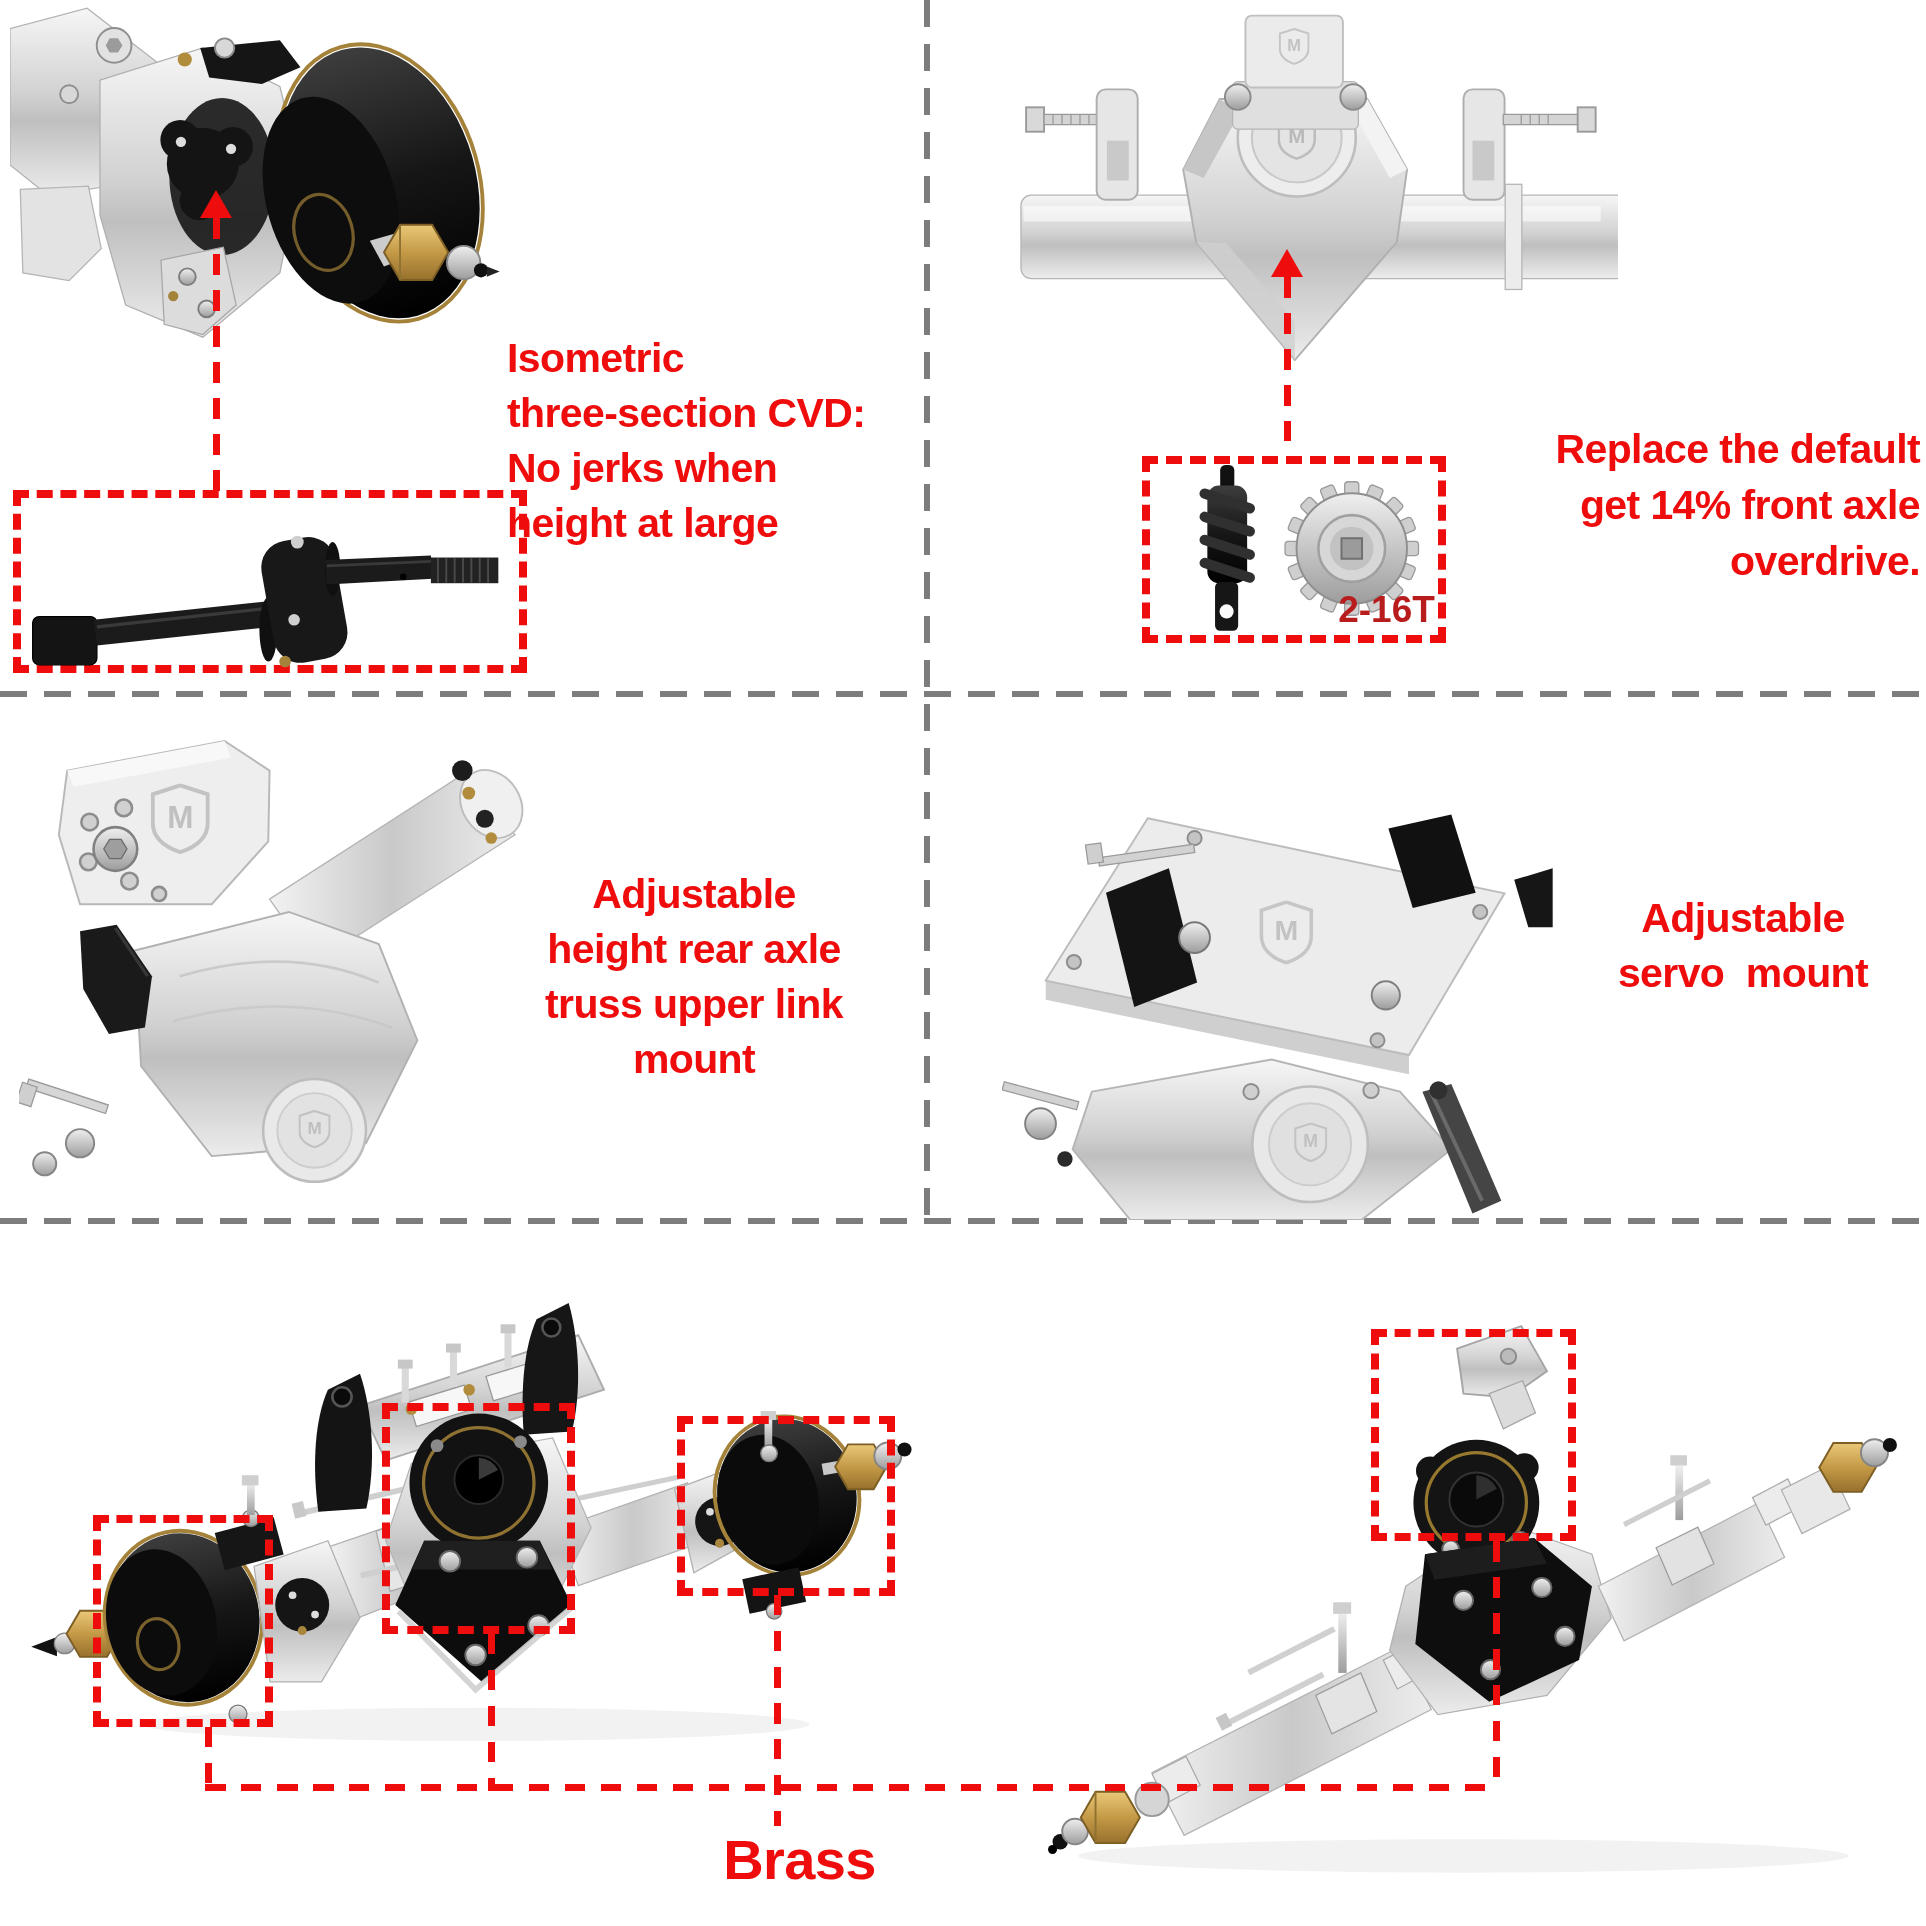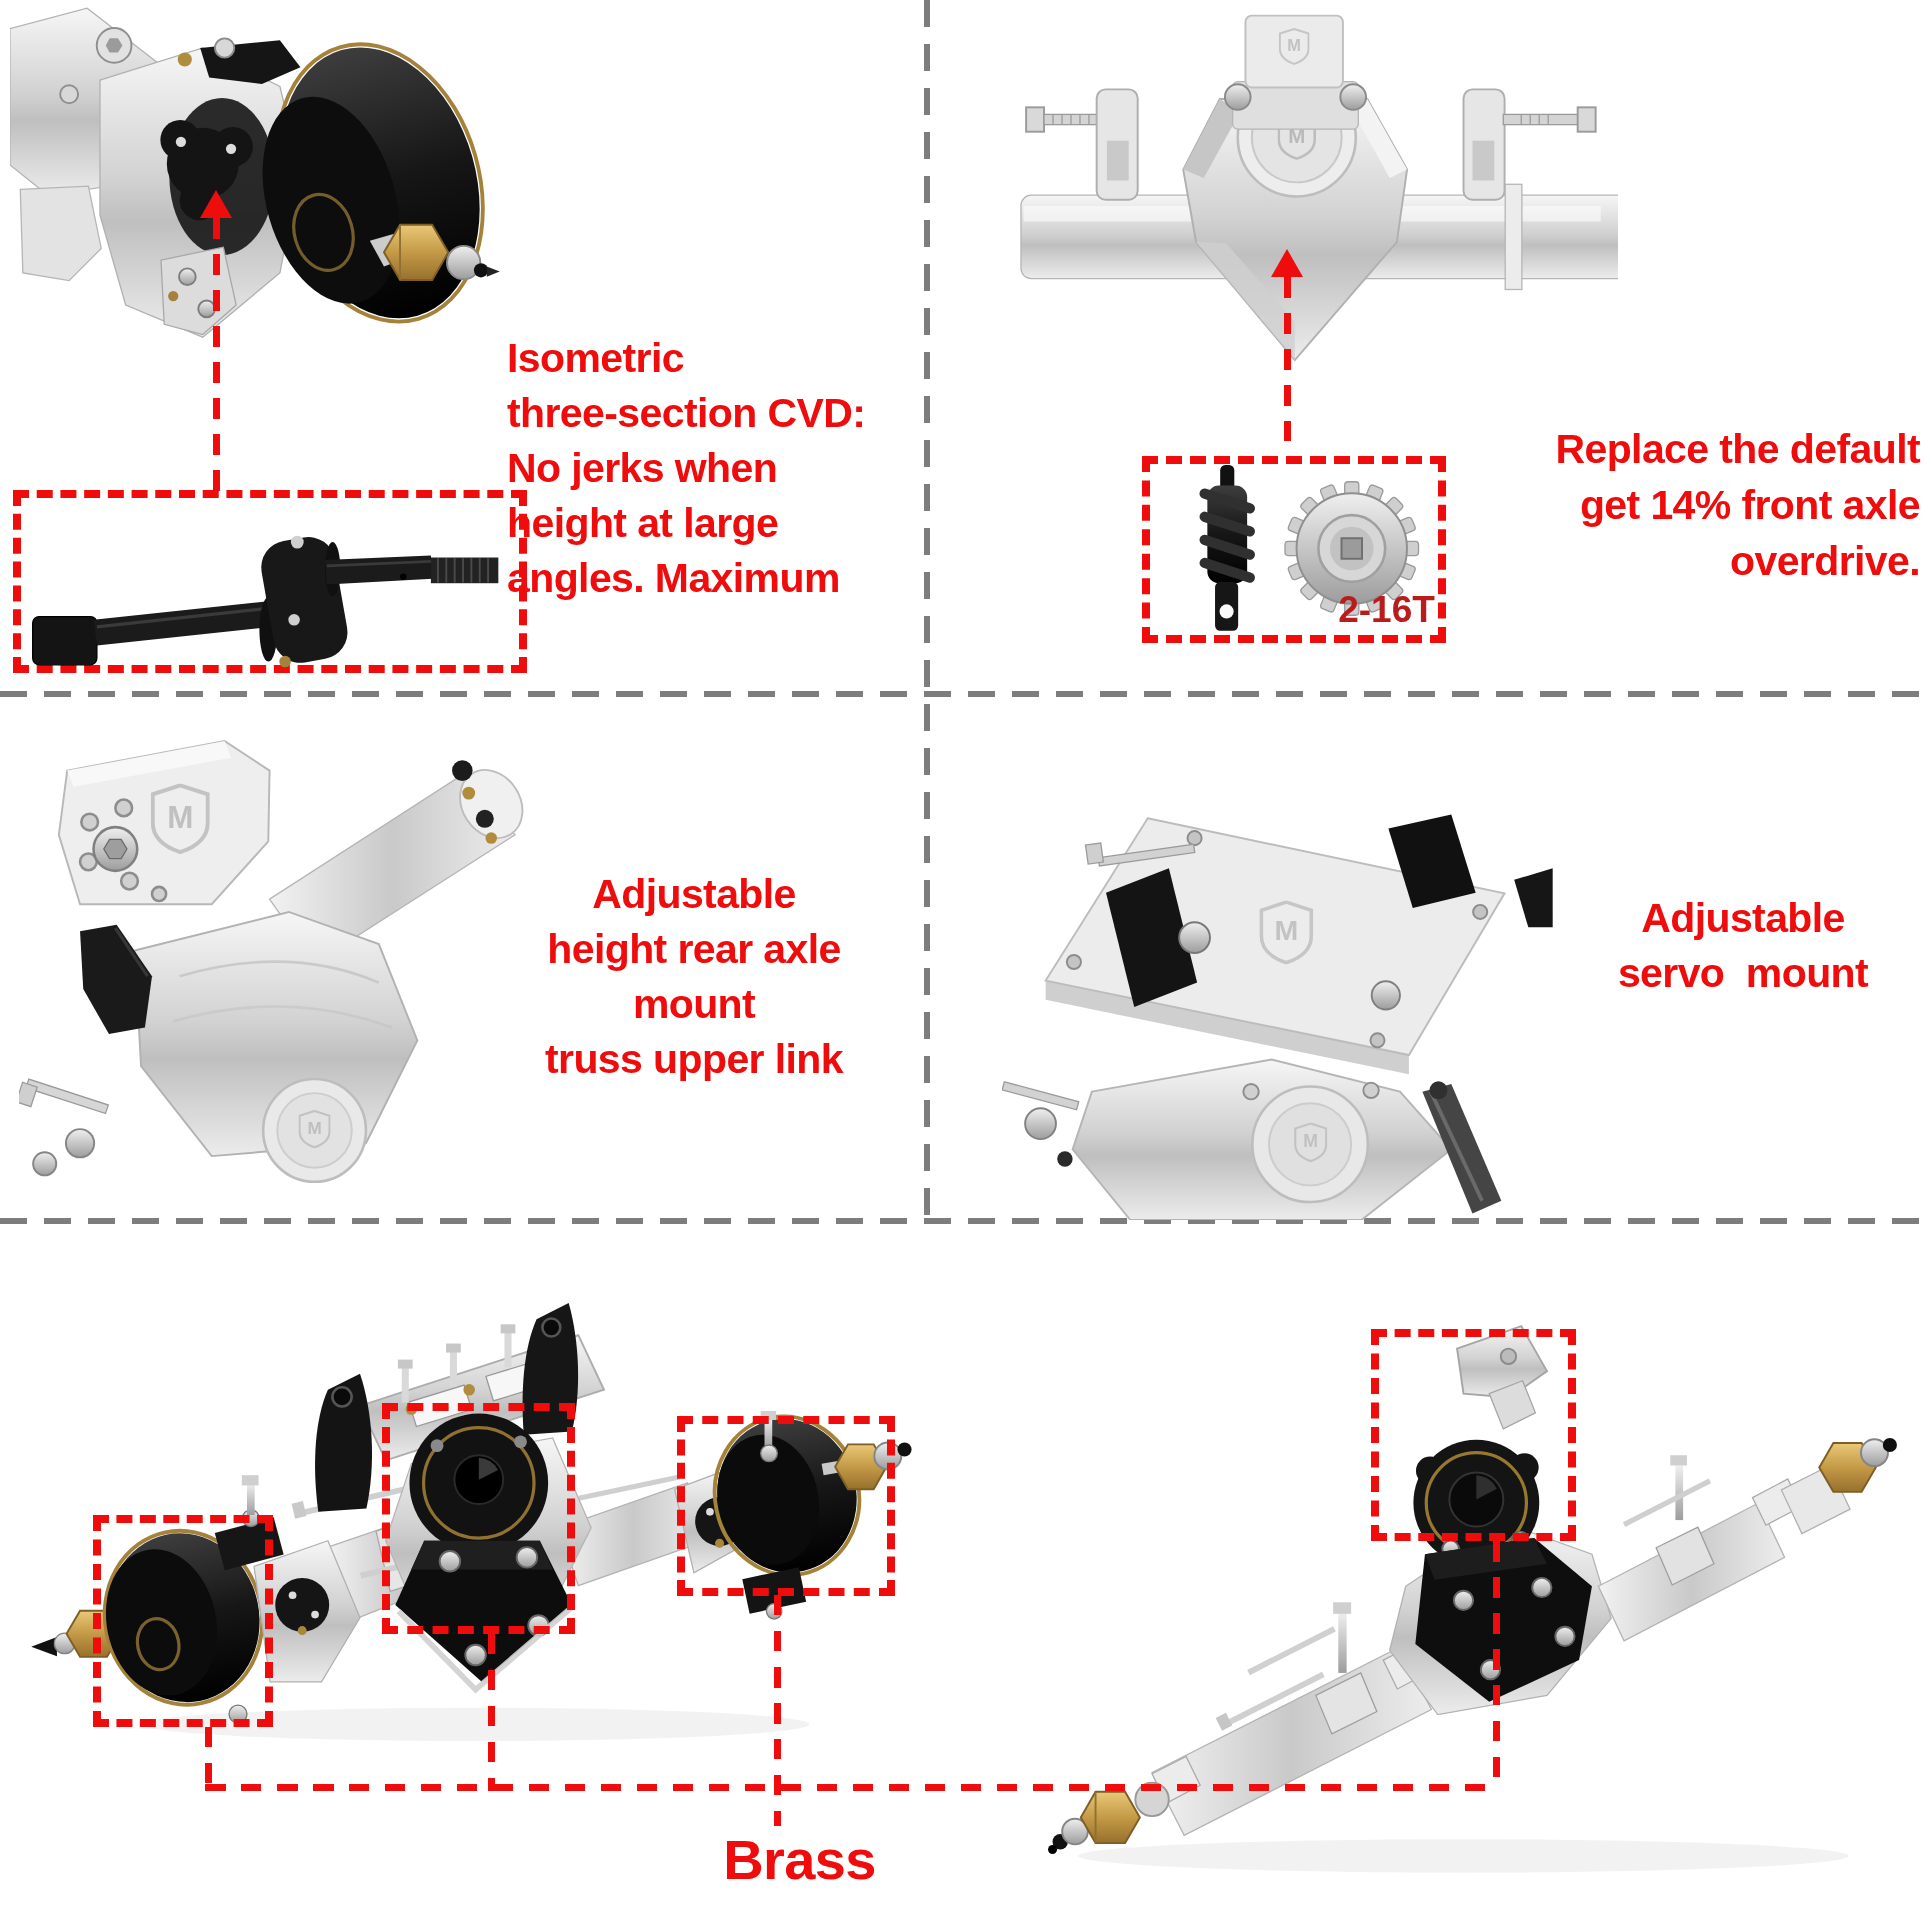--- a/index.html
+++ b/index.html
@@ -138,21 +138,20 @@
       <line x1="724" y1="89" x2="724" y2="127"></line>
     </g>
   </g>
 </svg>
 
 <div class="abs anno" style="left:507px;top:331px;width:385px;text-align:left;">
   <div>Isometric</div>
   <div>three-section CVD:</div>
   <div>No jerks when</div>
   <div>height at large</div>
-  <div>angles. Maximum</div>
 </div>
 
 <svg class="abs" style="left:1014px;top:6.4px;" width="604" height="372" viewBox="0 0 940 580">
   <g>
     <rect x="10" y="295" width="1180" height="130" rx="16" fill="url(#gSilver)" stroke="#b5b5b5" stroke-width="2"></rect>
     <rect x="14" y="312" width="900" height="24" fill="#ffffff" opacity="0.55"></rect>
   </g>
   <g>
     <rect x="18" y="158" width="28" height="38" fill="#d9d9d9" stroke="#9a9a9a" stroke-width="3"></rect>
     <rect x="46" y="169" width="118" height="16" fill="#d4d4d4" stroke="#9a9a9a" stroke-width="2"></rect>
@@ -287,22 +286,22 @@
     <rect x="10" y="560" width="130" height="14" fill="#d6d6d6" stroke="#9a9a9a" stroke-width="2" transform="rotate(18 75 567)"></rect>
     <rect x="0" y="548" width="24" height="32" fill="#cfcfcf" stroke="#9a9a9a" stroke-width="2" transform="rotate(18 12 564)"></rect>
     <circle cx="95" cy="640" r="22" fill="url(#gSteel)" stroke="#858585" stroke-width="3"></circle>
     <circle cx="40" cy="672" r="18" fill="url(#gSteel)" stroke="#858585" stroke-width="3"></circle>
   </g>
 </svg>
 
 <div class="abs anno" style="left:514px;top:867px;width:360px;text-align:center;">
   <div>Adjustable</div>
   <div>height rear axle</div>
+  <div>truss upper link</div>
   <div>mount</div>
-  <div>truss upper link</div>
 </div>
 
 <svg class="abs" style="left:1002px;top:790px;" width="552" height="430" viewBox="0 0 860 670">
   <g>
     <polygon points="140,470 420,420 620,470 700,560 560,670 200,670 110,560" fill="url(#gSilver)" stroke="#b5b5b5" stroke-width="3"></polygon>
     <circle cx="480" cy="552" r="90" fill="#e8e8e8" stroke="#bdbdbd" stroke-width="4"></circle>
     <circle cx="480" cy="552" r="64" fill="#e0e0e0" stroke="#cccccc" stroke-width="3"></circle>
     <use href="#mshield" x="455" y="518" width="52" height="62" opacity="0.55"></use>
     <circle cx="388" cy="470" r="12" fill="#d0d0d0" stroke="#8d8d8d" stroke-width="3"></circle>
     <circle cx="575" cy="468" r="12" fill="#d0d0d0" stroke="#8d8d8d" stroke-width="3"></circle>

